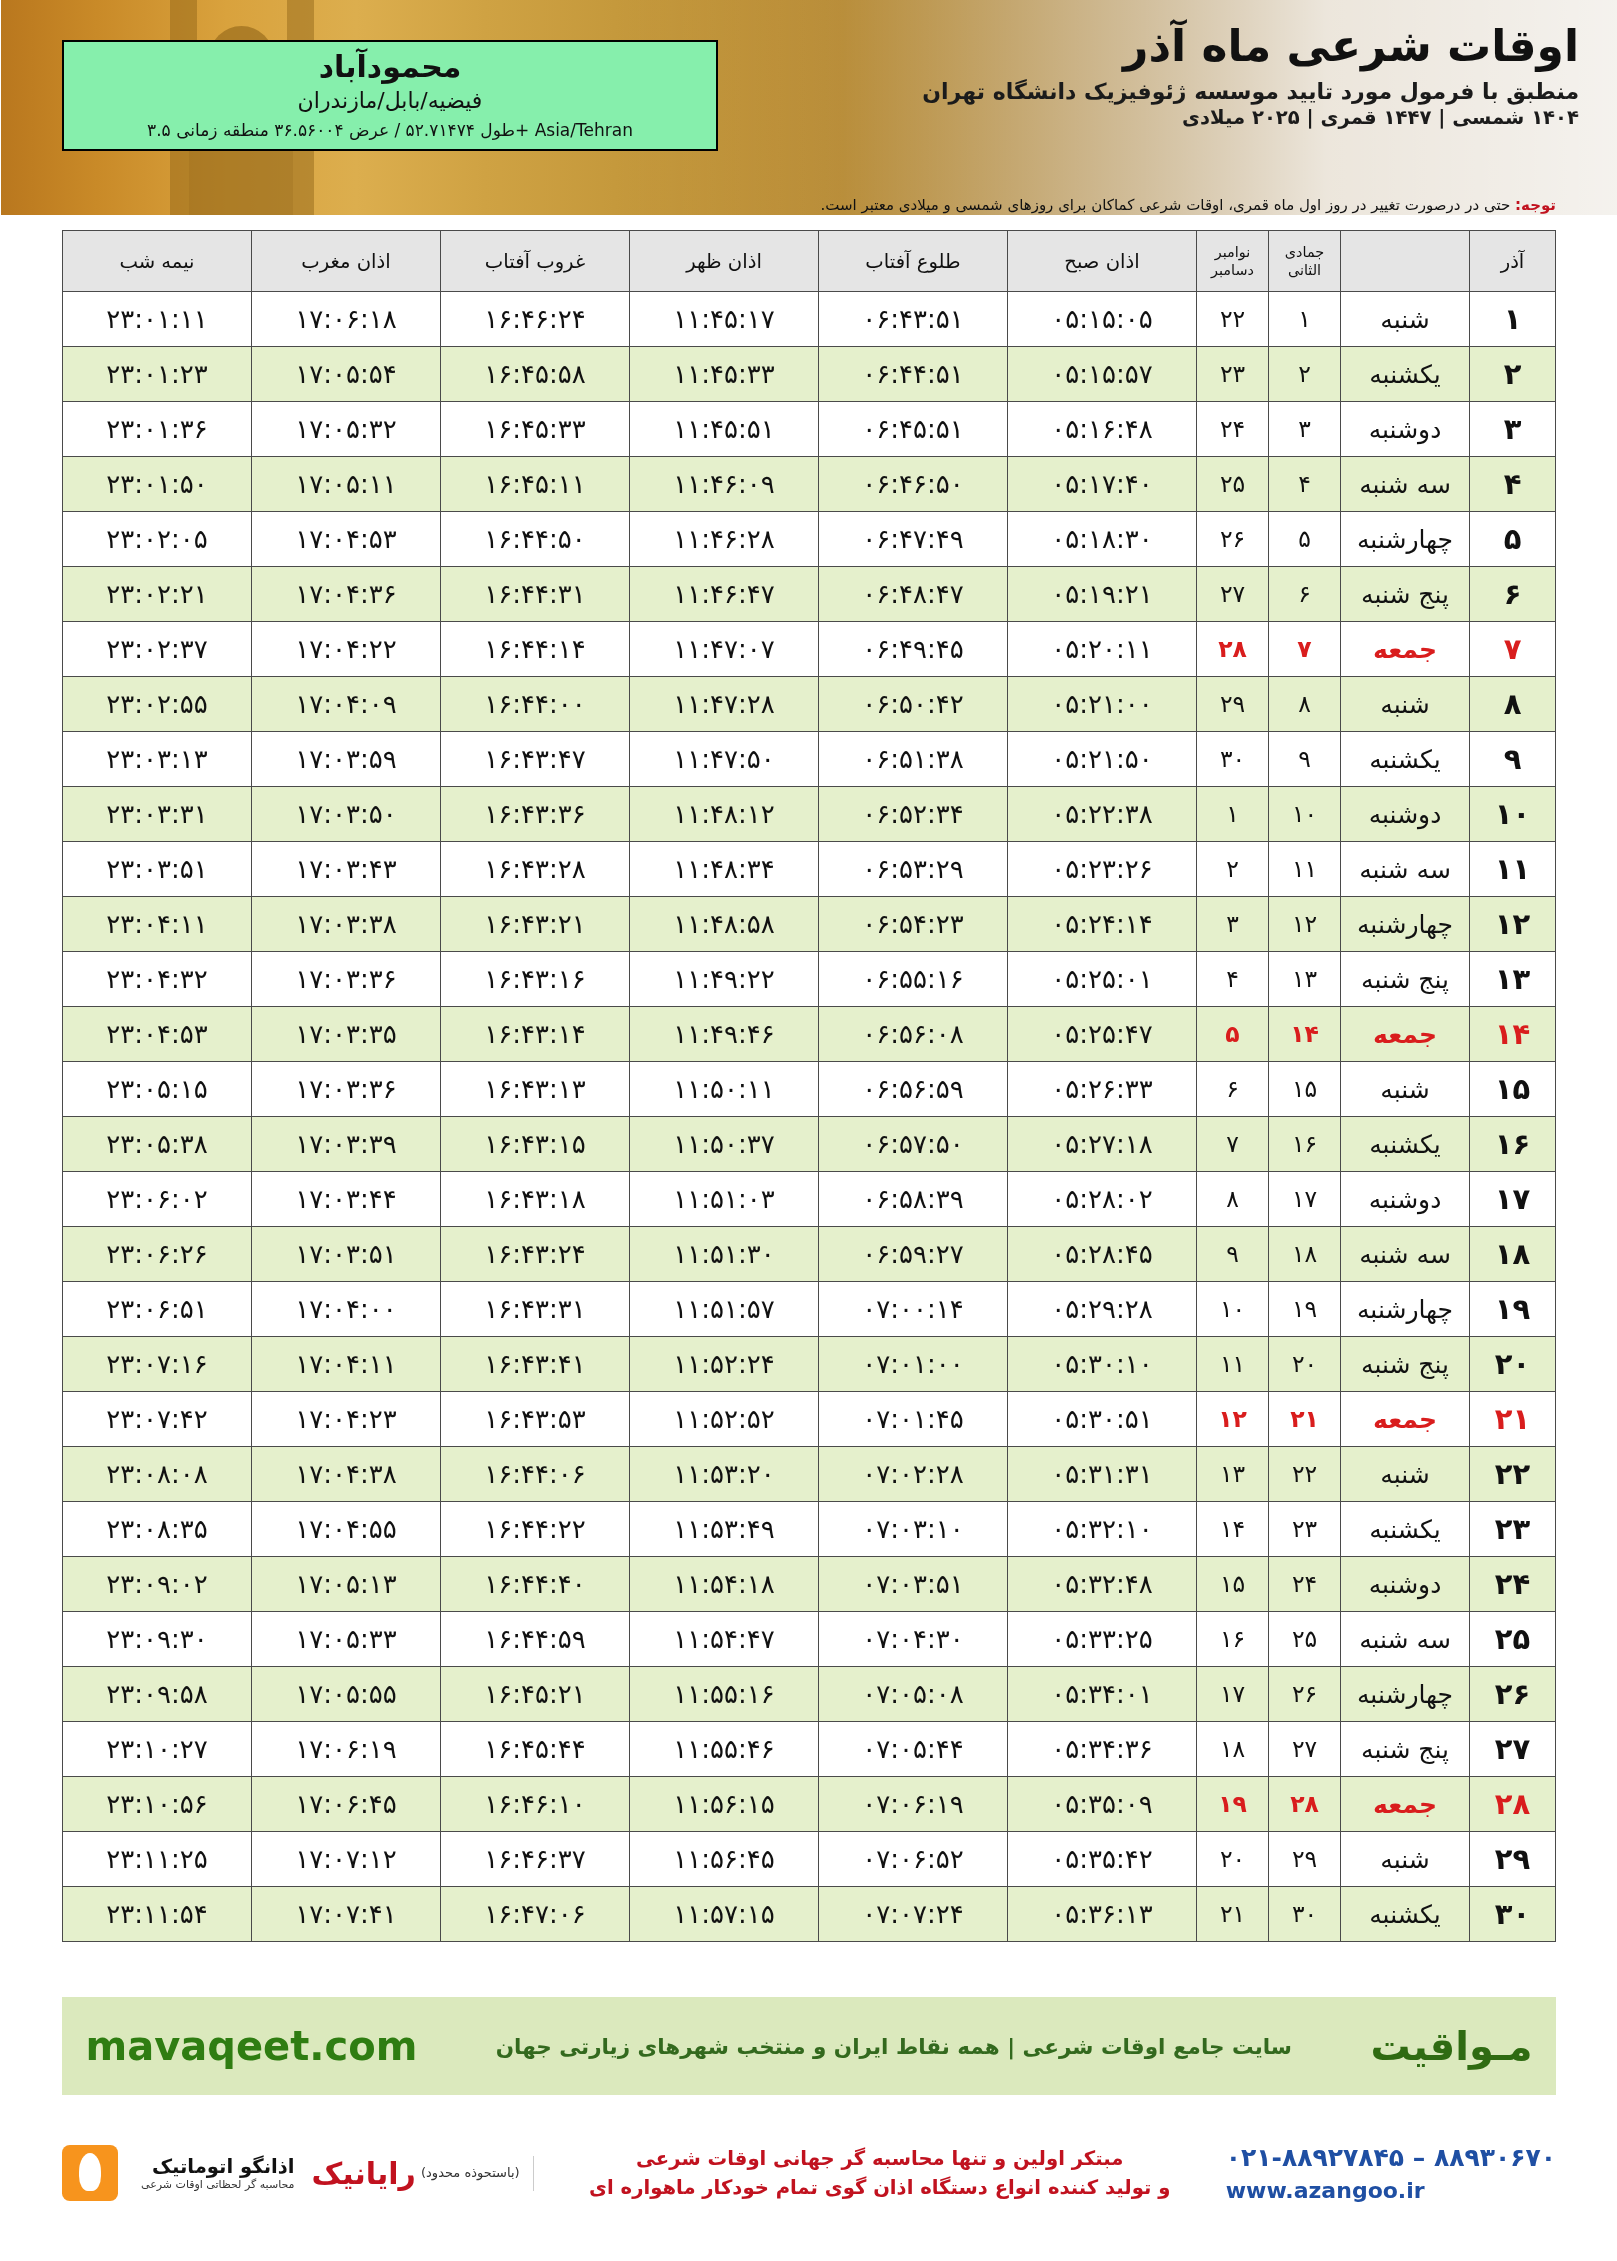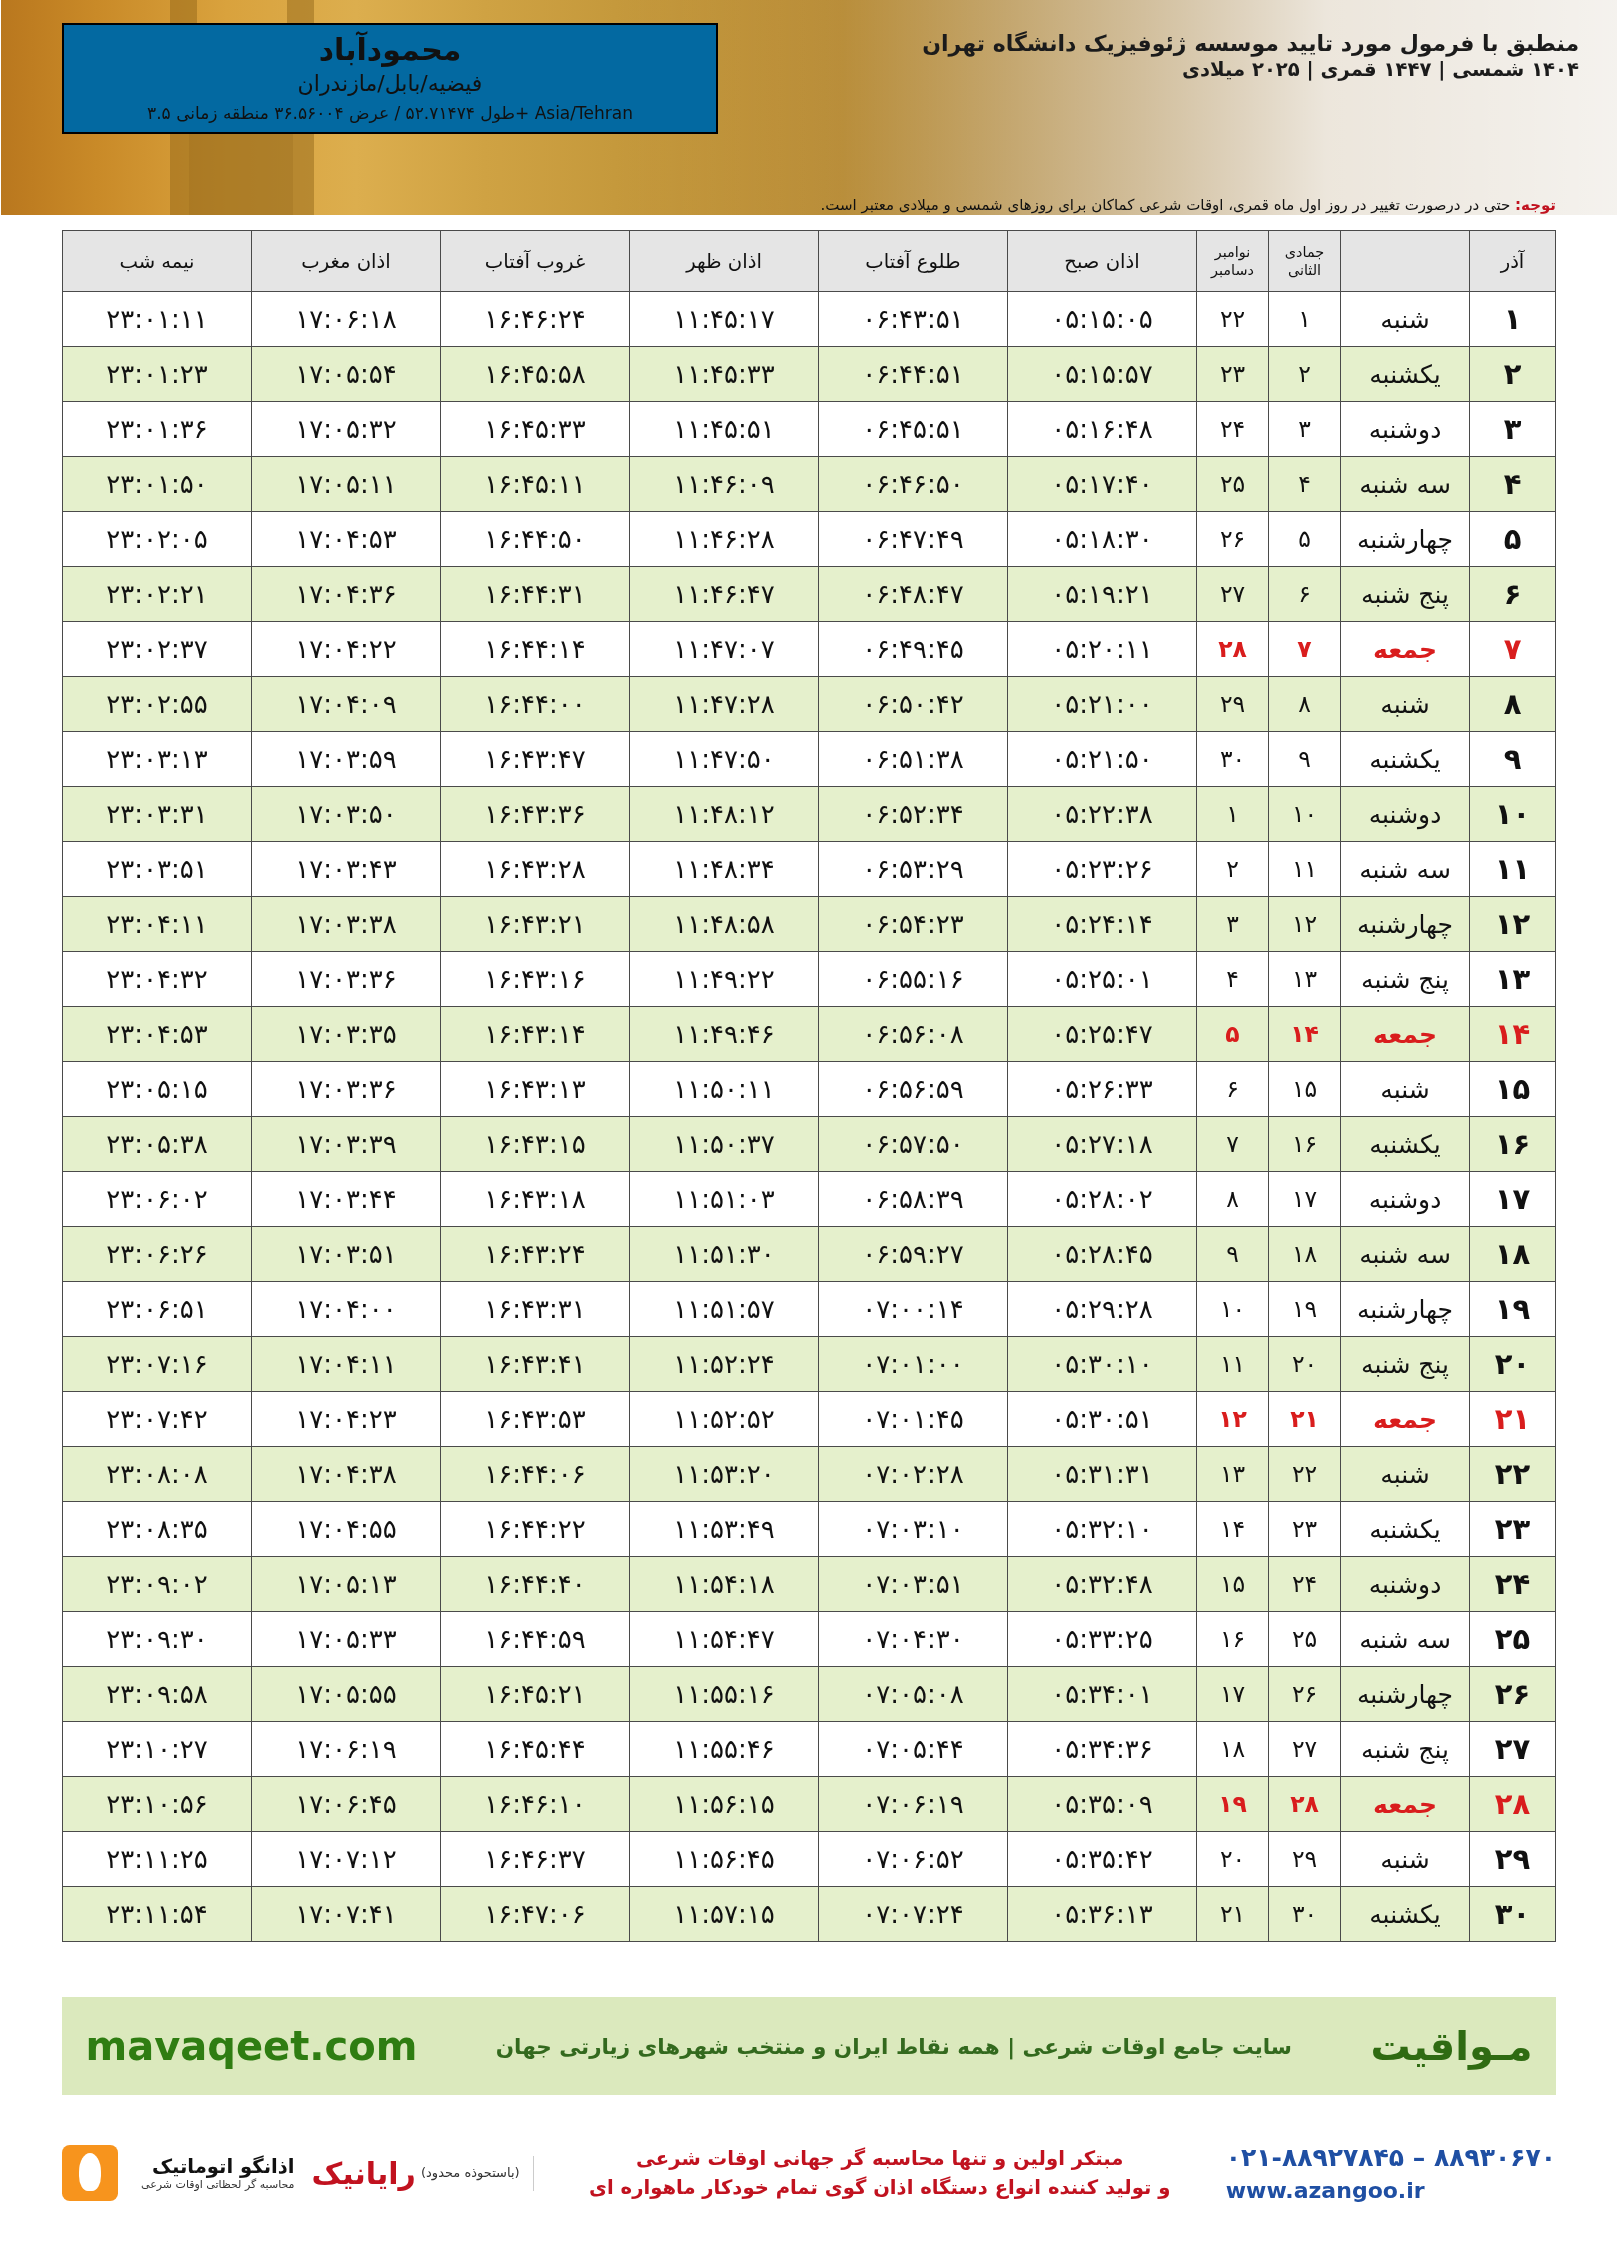--- a/index.html
+++ b/index.html
@@ -48,21 +48,21 @@
   }
   .h-sub{
     font-size:22px;font-weight:bold;margin-top:9px;color:#1b1b1b;
   }
   .h-years{
     font-size:19.6px;font-weight:bold;margin-top:2px;color:#1b1b1b;
   }
 
   
   .locbox{
-    position:absolute;left:62px;top:23px;width:652px;border:2px solid #000;background:#0369a1;
+    position:absolute;left:62px;top:40px;width:652px;border:2px solid #000;background:#86efac;
     text-align:center;padding:6.5px 0 9px 0;
   }
   .loc-city{font-size:30px;font-weight:bold;color:#111;line-height:1.2;}
   .loc-sub{font-size:22px;color:#111;margin-top:3.9px;}
   .loc-coord{font-size:17px;color:#111;margin-top:6.5px;direction:ltr;}
 
   .notice{
     position:absolute;left:62px;top:196px;width:1494px;text-align:right;
     font-size:15px;color:#111;
   }
@@ -140,20 +140,21 @@
 
   <div class="header">
     <div class="mosque">
       <div class="minaret m1"></div>
       <div class="minaret m2"></div>
       <div class="dome"></div>
       <div class="base"></div>
     </div>
     <div class="header-fade"></div>
     <div class="header-right">
+      <div class="h-title">اوقات شرعی ماه آذر</div>
       <div class="h-sub">منطبق با فرمول مورد تایید موسسه ژئوفیزیک دانشگاه تهران</div>
       <div class="h-years">۱۴۰۴ شمسی | ۱۴۴۷ قمری | ۲۰۲۵ میلادی</div>
     </div>
   </div>
 
   <div class="locbox">
     <div class="loc-city">محمودآباد</div>
     <div class="loc-sub">فیضیه/بابل/مازندران</div>
     <div class="loc-coord">طول ۵۲.۷۱۴۷۴ / عرض ۳۶.۵۶۰۰۴ منطقه زمانی ۳.۵+ Asia/Tehran</div>
   </div>

